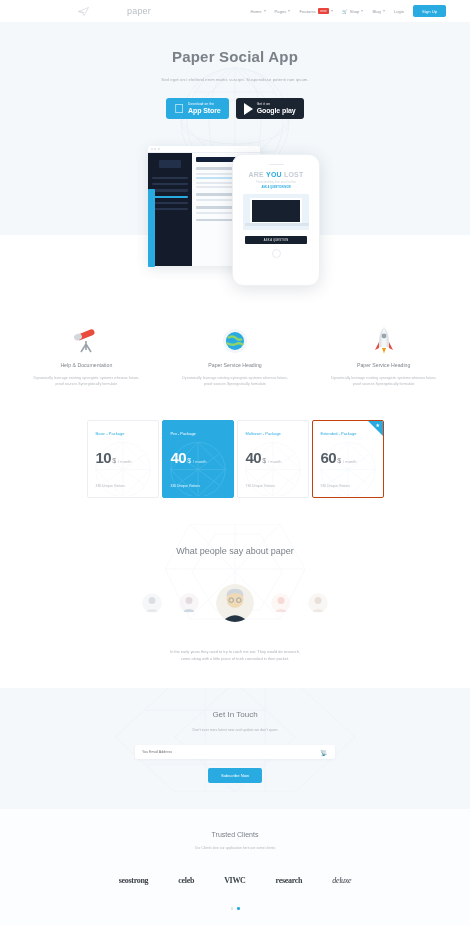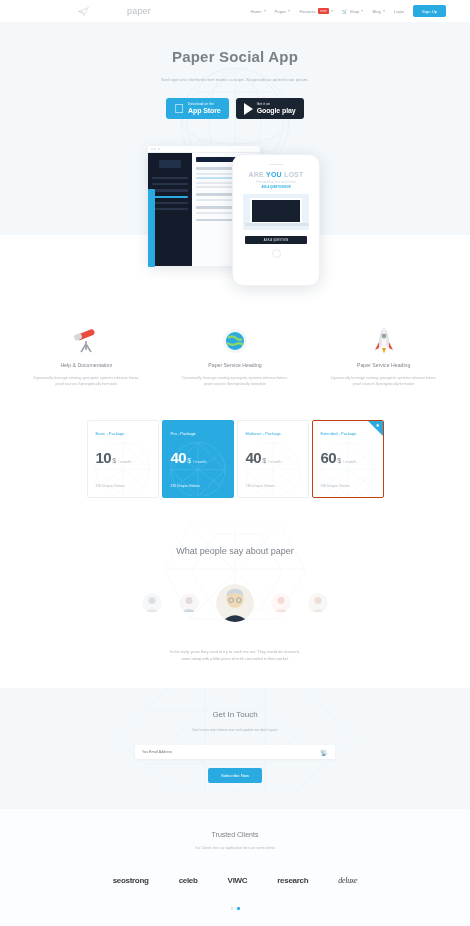--- a/index.html
+++ b/index.html
@@ -204,21 +204,21 @@
     margin:9px auto 0; display:block; background:#29abe2; color:#fff;
     border:none; font-size:4.2px; padding:5px 13px; border-radius:2px;
     position:relative; z-index:2; font-family:"Liberation Sans", sans-serif;
   }
 
   
   .clients { background:#fcfdfe; padding:22px 0 20px; text-align:center; }
   .clients-h { font-size:7px; color:#7a8189; }
   .clients-sub { font-size:3.4px; color:#b3b9bf; margin-top:8px; }
   .logos { display:flex; justify-content:center; align-items:center; gap:30px; margin-top:26px; }
-  .logo-item { font-size:8px; color:#3b4148; font-weight:bold; letter-spacing:-.3px; }
+  .logo-item { font-size:8px; color:#3b4148; font-weight:bold; letter-spacing:-.3px;font-family:Liberation Serif, serif; }
   .logo-item.script { font-family:"Liberation Serif", serif; font-style:italic; font-weight:normal;text-align:center; }
   .dots { display:flex; justify-content:center; gap:4px; margin-top:22px; }
   .pdot { width:2.5px;height:2.5px;border-radius:50%;background:#dde2e7; }
   .pdot.on { background:#29abe2; }
 </style>
 </head>
 <body>
 
 <div class="page">
 

